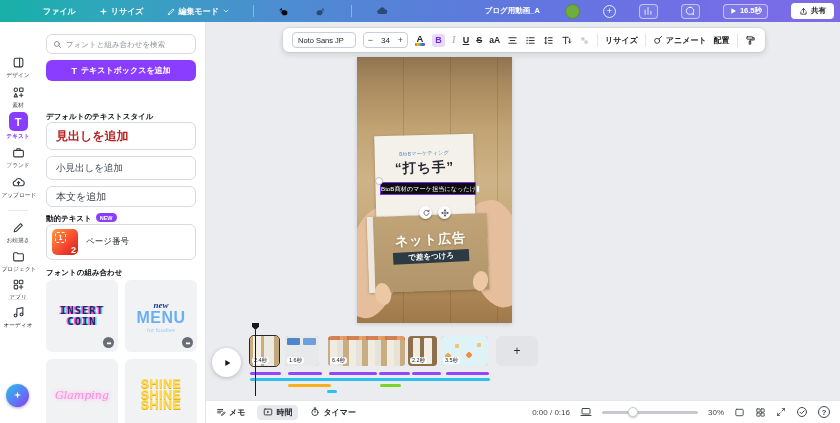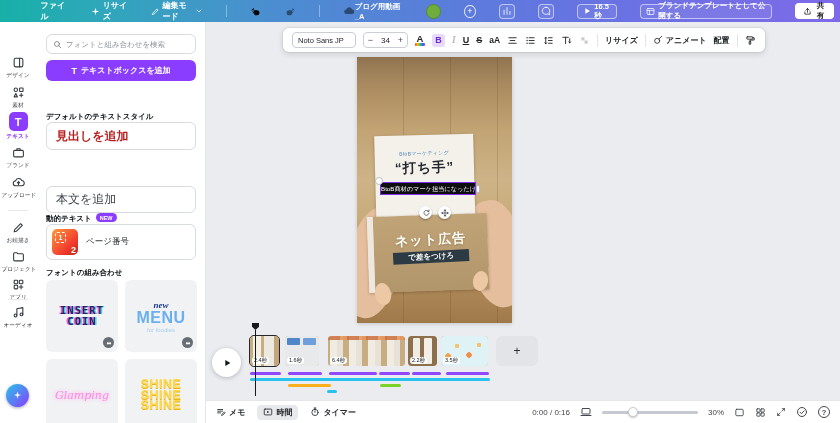--- a/index.html
+++ b/index.html
@@ -203,29 +203,20 @@
           </span>
         </span>
       <span class="hpill">
         <span class="ic">
             <svg width="8" height="8" viewBox="0 0 24 24">
               <path d="M7 4l14 8-14 8z" fill="currentColor" stroke="none"></path>
             </svg>
           </span>
         <span>16.5秒</span>
       </span>
-      <span class="hpill">
-        <span class="ic">
-            <svg width="9" height="9" viewBox="0 0 24 24">
-              <rect x="3" y="4" width="18" height="16" rx="2"></rect>
-              <path d="M3 9h18M9 9v11"></path>
-            </svg>
-          </span>
-        <span>ブランドテンプレートとして公開する</span>
-      </span>
       <button class="sharebtn">
         <span class="ic">
             <svg width="9" height="9" viewBox="0 0 24 24">
               <path d="M12 14V4M7.5 8.5L12 4l4.5 4.5M5 13v6h14v-6"></path>
             </svg>
           </span>
         <span>共有</span>
       </button>
     </div>
   </header>
@@ -330,21 +321,22 @@
           </svg>
         </span>
       <input type="text" placeholder="フォントと組み合わせを検索" style="">
     </div>
     <div class="pbtn primary">
       <span style="font-size:9px">T</span>
       <span>テキストボックスを追加</span>
     </div>
     <div class="plabel" style="top:90px">デフォルトのテキストスタイル</div>
     <div class="stylebox" style="top:100px;height:28px;font-size:12px;font-weight:bold">見出しを追加</div>
-    <div class="stylebox" style="top:164px;height:27px;font-size:12px;color:#3c424a">本文を追加</div>
+    <div class="stylebox" style="top:134px;height:24px;font-size:9.5px;color:#3c424a">小見出しを追加</div>
+    <div class="stylebox" style="top:164px;height:21px;font-size:10px;color:#3c424a">本文を追加</div>
     <div class="plabel" style="top:191px">
       <span>動的テキスト</span><span class="newbadge">NEW</span>
     </div>
     <div class="pagecard">
       <span class="pnicon">
         <span class="one">1</span>
         <span class="two">2</span>
       </span>
       <span style="font-size:8.5px;color:#1a1e22">ページ番号</span>
     </div>

